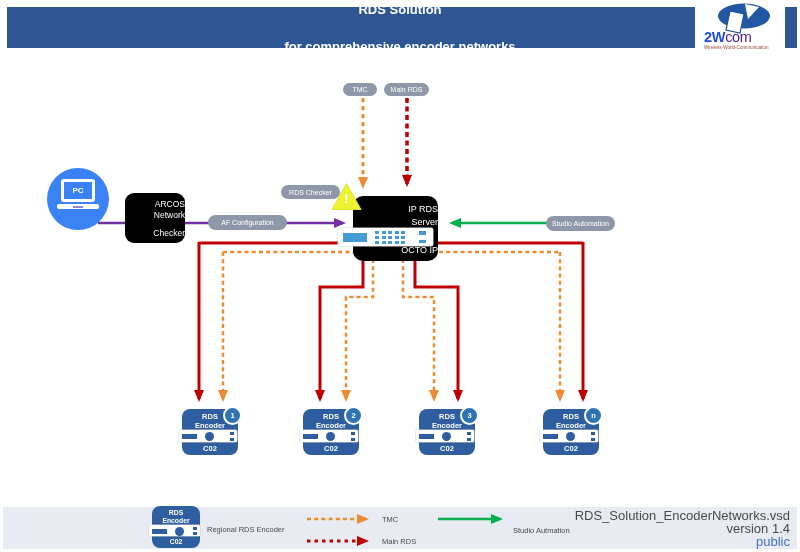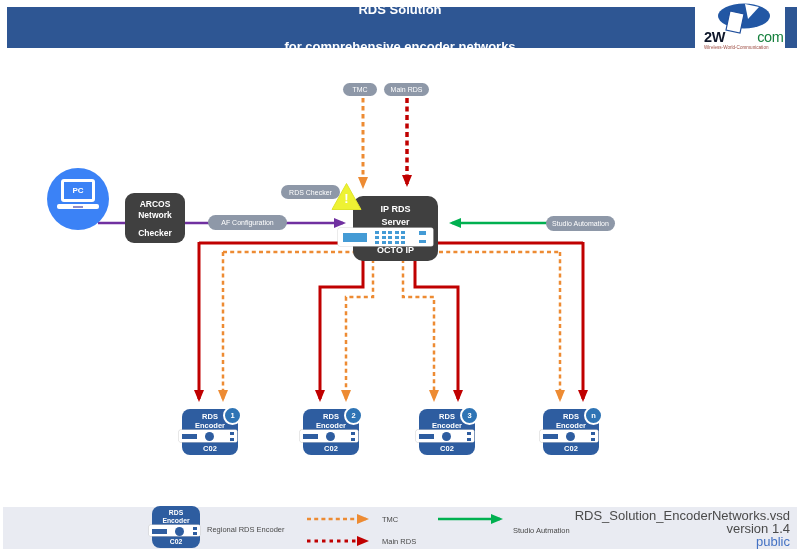--- a/index.html
+++ b/index.html
@@ -6,27 +6,27 @@
   html,body { background:#fff; }
   body { font-family:"Liberation Sans", sans-serif; }
   #page { position:relative; width:800px; height:552px; background:#fff; overflow:hidden; }
 
   
   .hdr-band { position:absolute; left:7px; top:7px; width:790px; height:41px; background:#2e5693; }
   .hdr-title { position:absolute; left:0; top:7px; width:800px; height:41px; display:flex; flex-direction:column; align-items:center; justify-content:center; color:#fff; font-weight:bold; font-size:13px; line-height:19px;gap:18px; }
   .logo-box { position:absolute; left:695px; top:7px; width:90px; height:41px; background:#fff; }
   .logo-mark { position:absolute; left:20px; top:-5px; }
   .logo-text { position:absolute; left:9px; top:22px; font-size:14.5px; letter-spacing:-0.3px; white-space:nowrap; }
-  .logo-text .b2w { font-weight:bold; color:#0f172a; }
-  .logo-text .bcom { color:#15803d;margin-left:32px; }
+  .logo-text .b2w { font-weight:bold; color:#1d4ed8; }
+  .logo-text .bcom { color:#4c1d95; }
   .logo-tag { position:absolute; left:9px; top:38px; width:78px; font-size:4.6px; color:#9c4a40; white-space:nowrap; }
 
   
   .pill { position:absolute; background:#8e98a8; color:#fff; border-radius:8px; display:flex; align-items:center; justify-content:center; font-size:7px; z-index:3; }
-  .bluebox { position:absolute; background:#404040; border-radius:9px; color:#fff; font-weight:bold; text-align:center; z-index:2; }
+  .bluebox { position:absolute; background:#000000; border-radius:9px; color:#fff; font-weight:normal; text-align:right; z-index:2; }
 
   .wires { position:absolute; left:0; top:0; z-index:1; pointer-events:none; }
 
   
   .pc { position:absolute; left:47px; top:168px; width:62px; height:62px; border-radius:50%; background:#3b82f6; z-index:2; }
   .pc-screen { position:absolute; left:14px; top:11px; width:34px; height:23px; border:3px solid #fff; border-radius:3px; display:flex; align-items:center; justify-content:center; color:#fff; font-weight:bold; font-size:8px; }
   .pc-base { position:absolute; left:10px; top:36px; width:42px; height:5px; background:#fff; border-radius:2px; }
   .pc-notch { position:absolute; left:26px; top:38px; width:10px; height:2px; background:#8f8bc7; }
 
   

